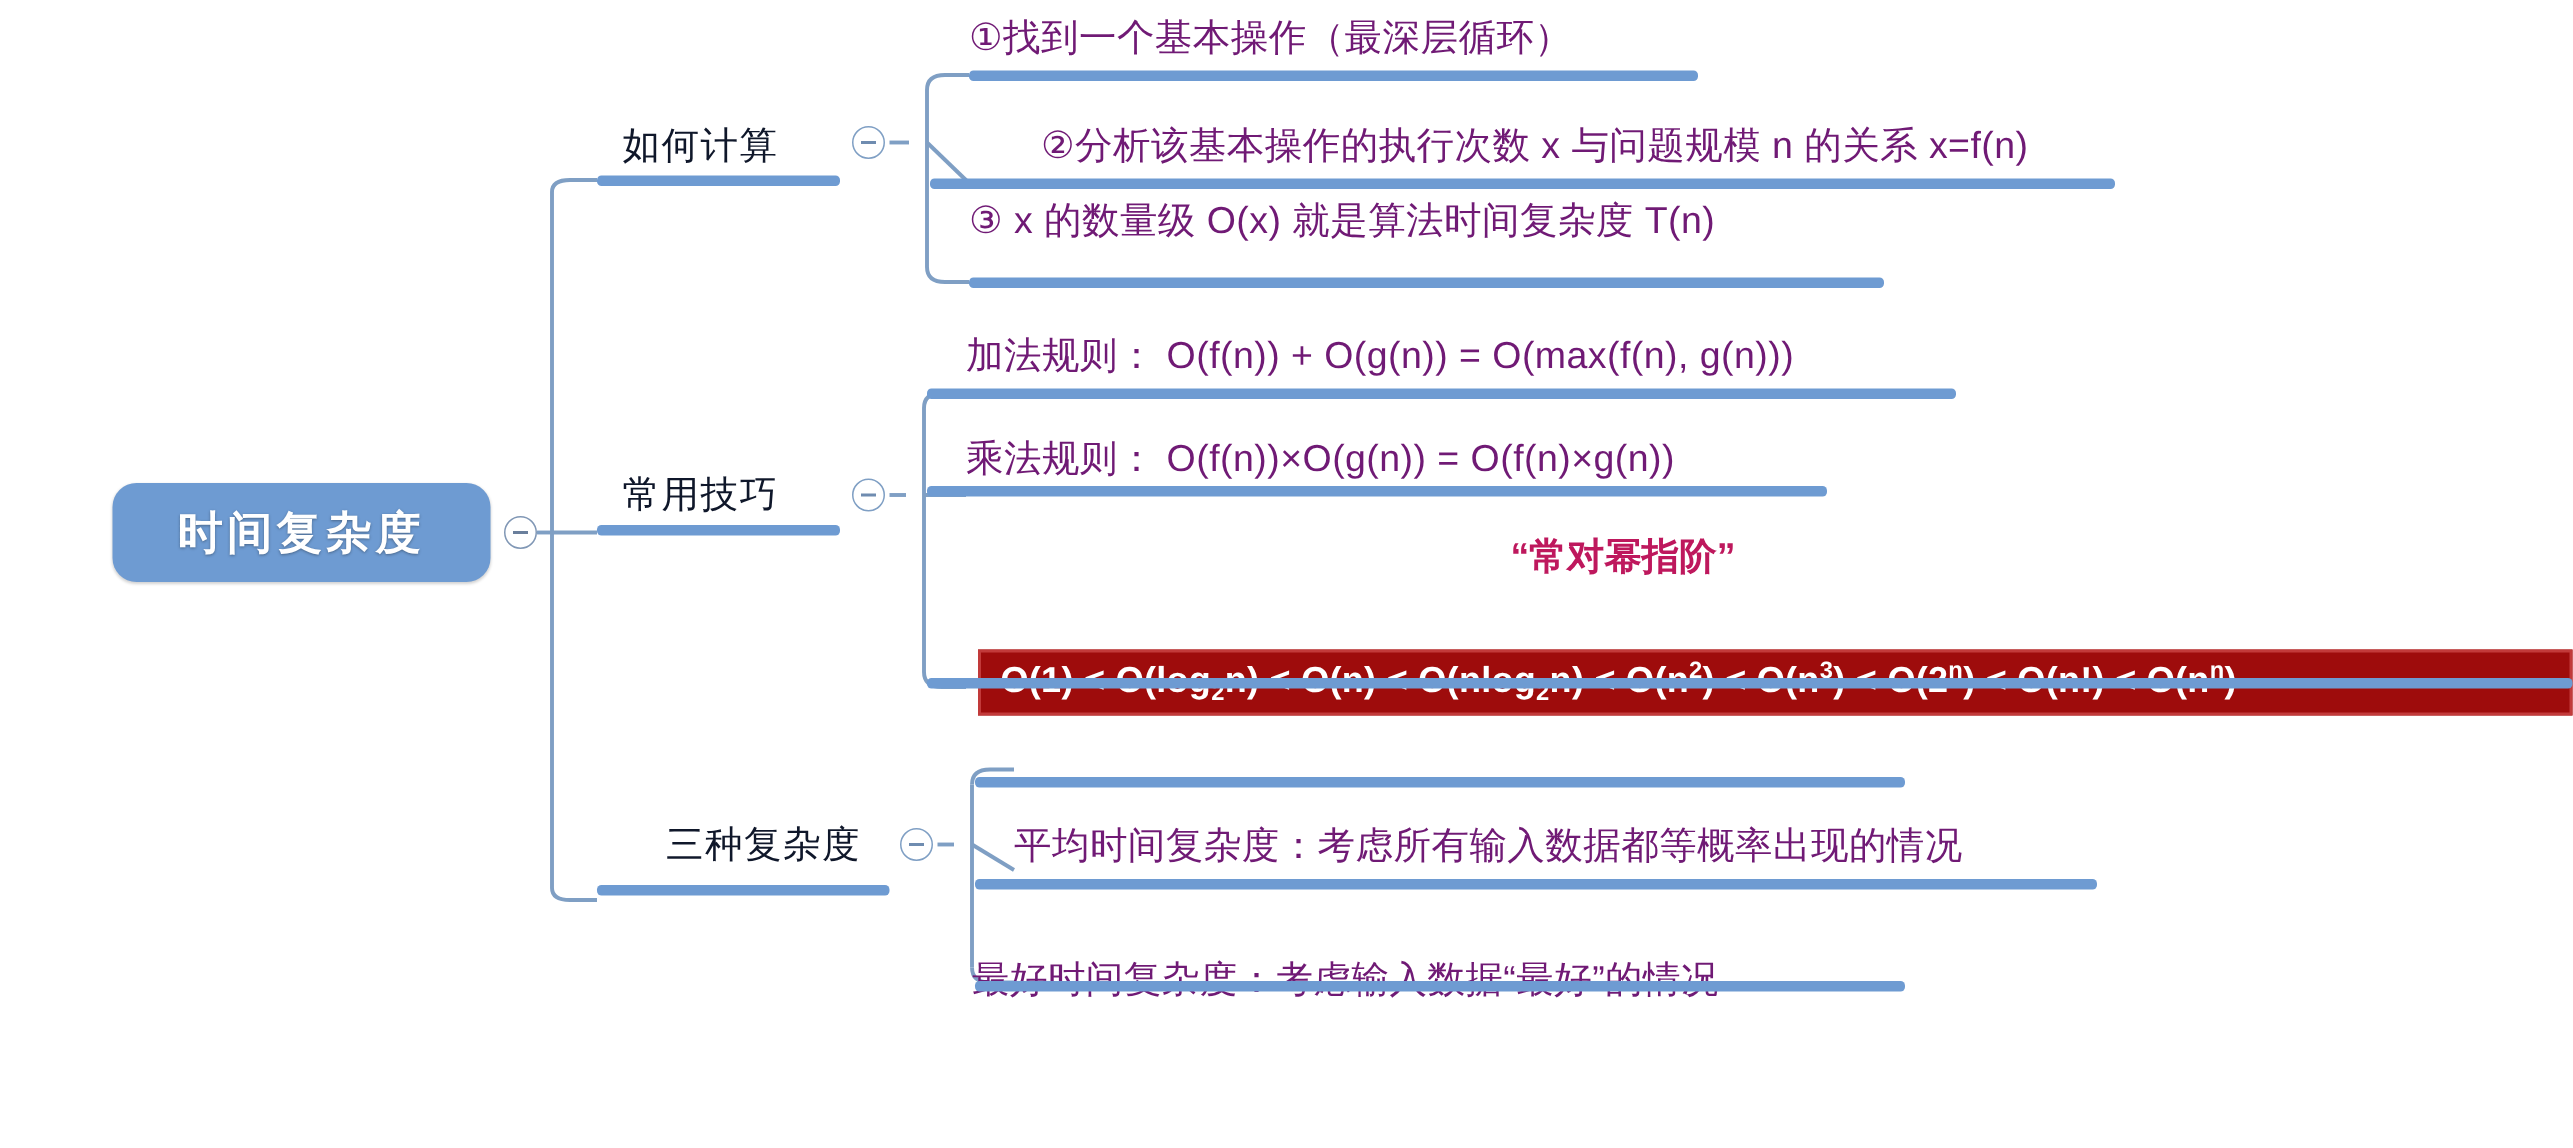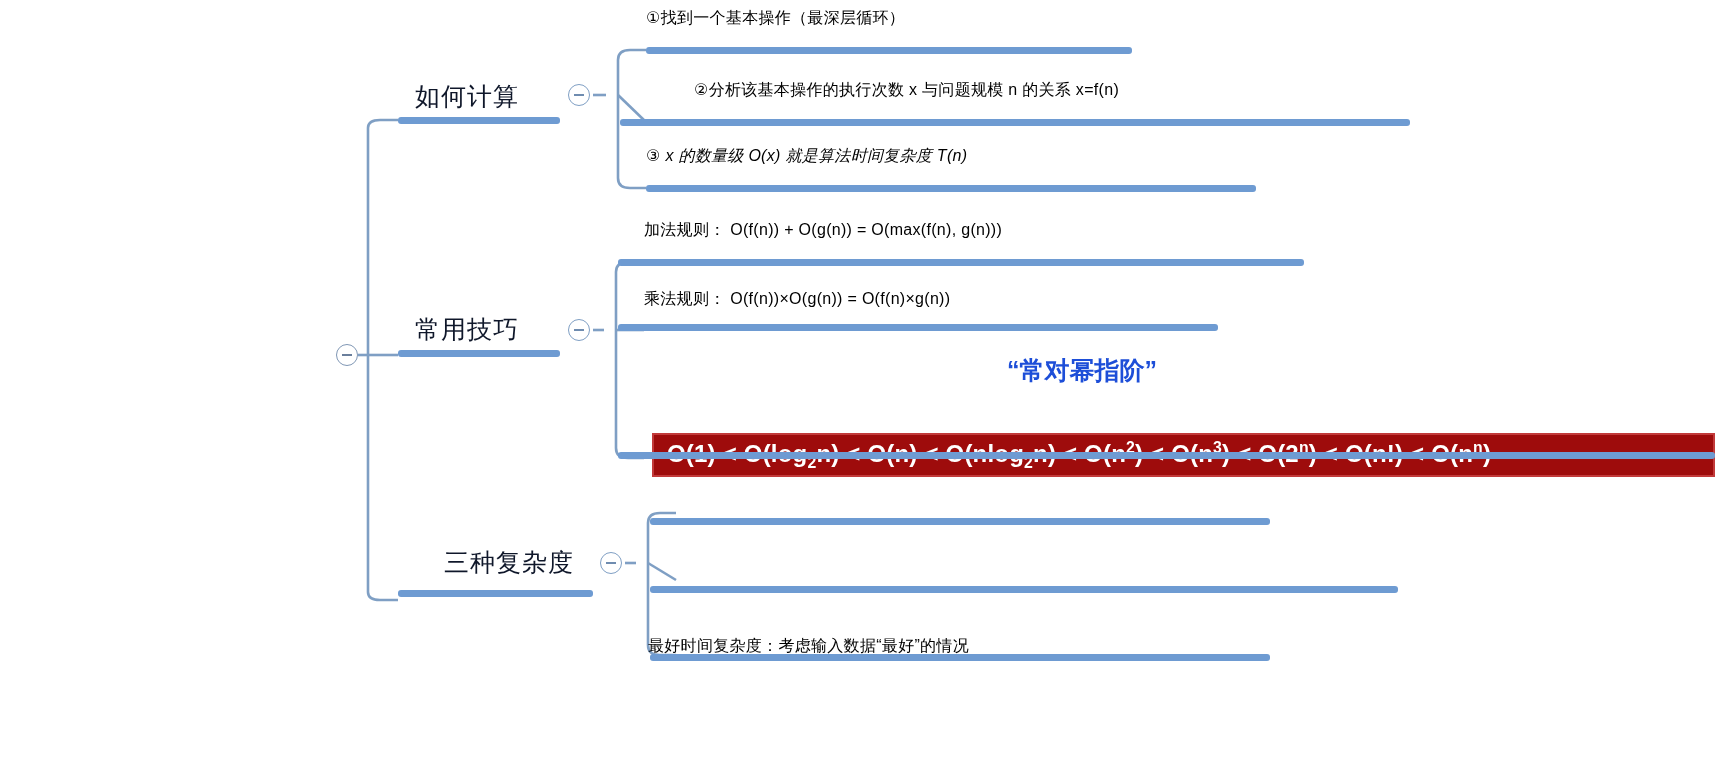--- a/index.html
+++ b/index.html
@@ -73,22 +73,22 @@
     position: absolute;
     font-size: 25px;
     color: #0f172a;
     white-space: nowrap;
     letter-spacing: 1px;
   }
 
   
   .leaf-text {
     position: absolute;
-    font-size: 16px;
-    color: #000000;
+    font-size: 25px;
+    color: #701a75;
     white-space: nowrap;
     letter-spacing: 0.3px;
   }
 
   
   .bar {
     position: absolute;
     height: 7px;
     background: #6e9bd2;
     border-radius: 3px;
@@ -113,21 +113,21 @@
     letter-spacing: 0.2px;
   }
   .red-box-text sub, .red-box-text sup {
     font-size: 0.66em;
     font-weight: bold;
   }
 
   .quote-label {
     position: absolute;
     font-size: 25px;
-    color: #1d4ed8;
+    color: #be185d;
     font-weight: bold;
     white-space: nowrap;
   }
 </style>
 </head>
 <body>
 
 <div id="canvas">
 
   <svg id="wires" viewBox="0 0 1715 765" xmlns="http://www.w3.org/2000/svg">
@@ -162,33 +162,36 @@
 
     <g fill="none" stroke="#7f9fc4" stroke-width="2.6">
       <path d="M 625 563 L 636 563"></path>
       <path d="M 648 523 L 648 645"></path>
       <path d="M 648 523 Q 648 513 660 513 L 676 513"></path>
       <path d="M 648 563 L 676 580"></path>
       <path d="M 648 645 Q 648 655 660 655 L 676 655"></path>
     </g>
   </svg>
 
+  <div class="root-node">
+    <span class="root-label">时间复杂度</span>
+  </div>
   <div class="toggle" style="left:336px; top:344px;"></div>
 
   <div class="branch-label" style="left:415px; top:80px;">如何计算</div>
   <div class="bar" style="left:398px; top:117px; width:162px;"></div>
   <div class="toggle accent" style="left:568px; top:84px;"></div>
 
   <div class="leaf-text" style="left:646px; top:8px;">①找到一个基本操作（最深层循环）</div>
   <div class="bar" style="left:646px; top:47px; width:486px;"></div>
 
   <div class="leaf-text" style="left:646px; top:80px;margin-left:48px;">②分析该基本操作的执行次数 x 与问题规模 n 的关系 x=f(n)</div>
   <div class="bar" style="left:620px; top:119px; width:790px;"></div>
 
-  <div class="leaf-text" style="left:646px; top:146px;font-style:italic;">③ x 的数量级 O(x) 就是算法时间复杂度 T(n)</div>
+  <div class="leaf-text" style="left:646px; top:130px;">③ x 的数量级 O(x) 就是算法时间复杂度 T(n)</div>
   <div class="bar" style="left:646px; top:185px; width:610px;"></div>
 
   <div class="branch-label" style="left:415px; top:313px;">常用技巧</div>
   <div class="bar" style="left:398px; top:350px; width:162px;"></div>
   <div class="toggle accent" style="left:568px; top:319px;"></div>
 
   <div class="leaf-text" style="left:644px; top:220px;">加法规则： O(f(n)) + O(g(n)) = O(max(f(n), g(n)))</div>
   <div class="bar" style="left:618px; top:259px; width:686px;"></div>
 
   <div class="leaf-text" style="left:644px; top:289px;">乘法规则： O(f(n))×O(g(n)) = O(f(n)×g(n))</div>
@@ -210,18 +213,19 @@
     </span>
   </div>
   <div class="bar" style="left:618px; top:452px; width:1097px;"></div>
 
   <div class="branch-label" style="left:415px; top:546px;margin-left:29px;">三种复杂度</div>
   <div class="bar" style="left:398px; top:590px; width:195px;"></div>
   <div class="toggle accent" style="left:600px; top:552px;"></div>
 
   <div class="bar" style="left:650px; top:518px; width:620px;"></div>
 
+  <div class="leaf-text" style="left:676px; top:547px;">平均时间复杂度：考虑所有输入数据都等概率出现的情况</div>
   <div class="bar" style="left:650px; top:586px; width:748px;"></div>
 
   <div class="leaf-text" style="left:648px; top:616px;margin-top:20px;">最好时间复杂度：考虑输入数据“最好”的情况</div>
   <div class="bar" style="left:650px; top:654px; width:620px;"></div>
 
 </div>
 
 </body></html>

